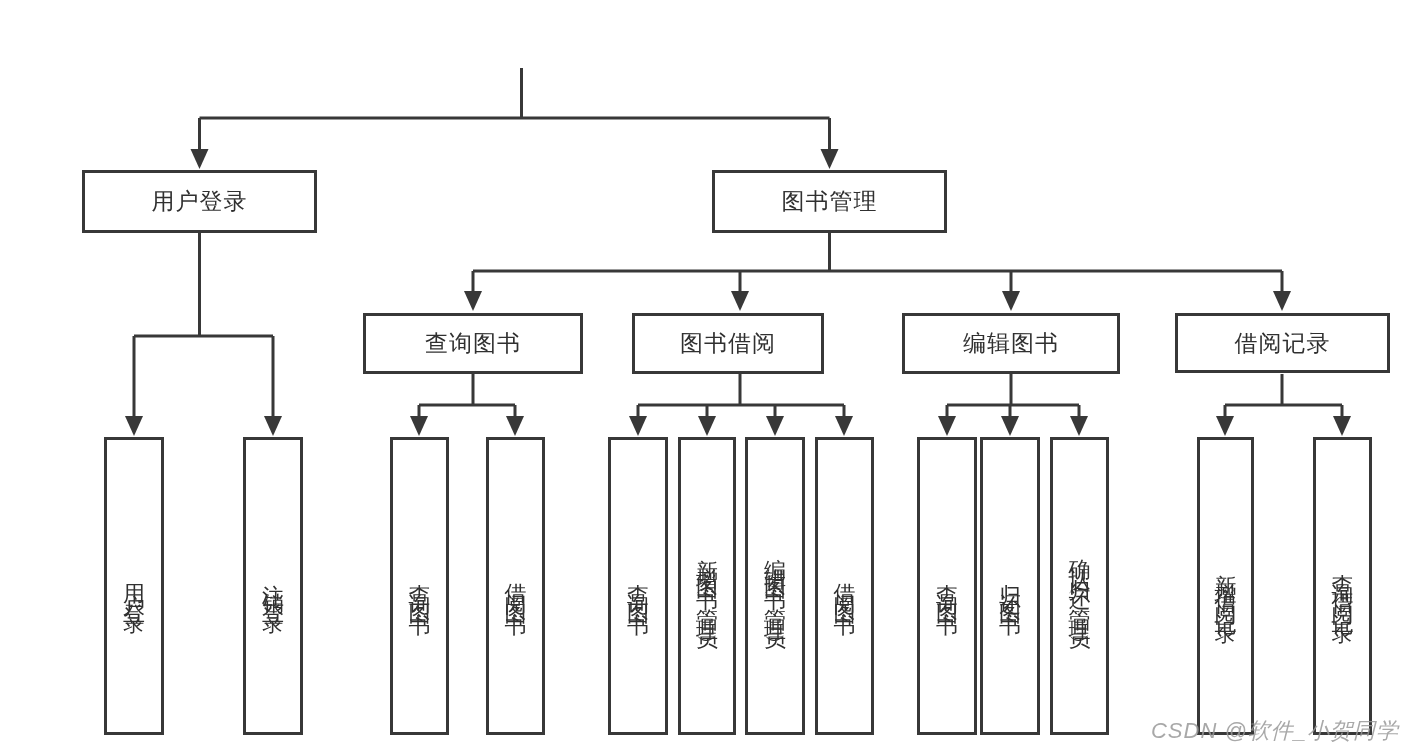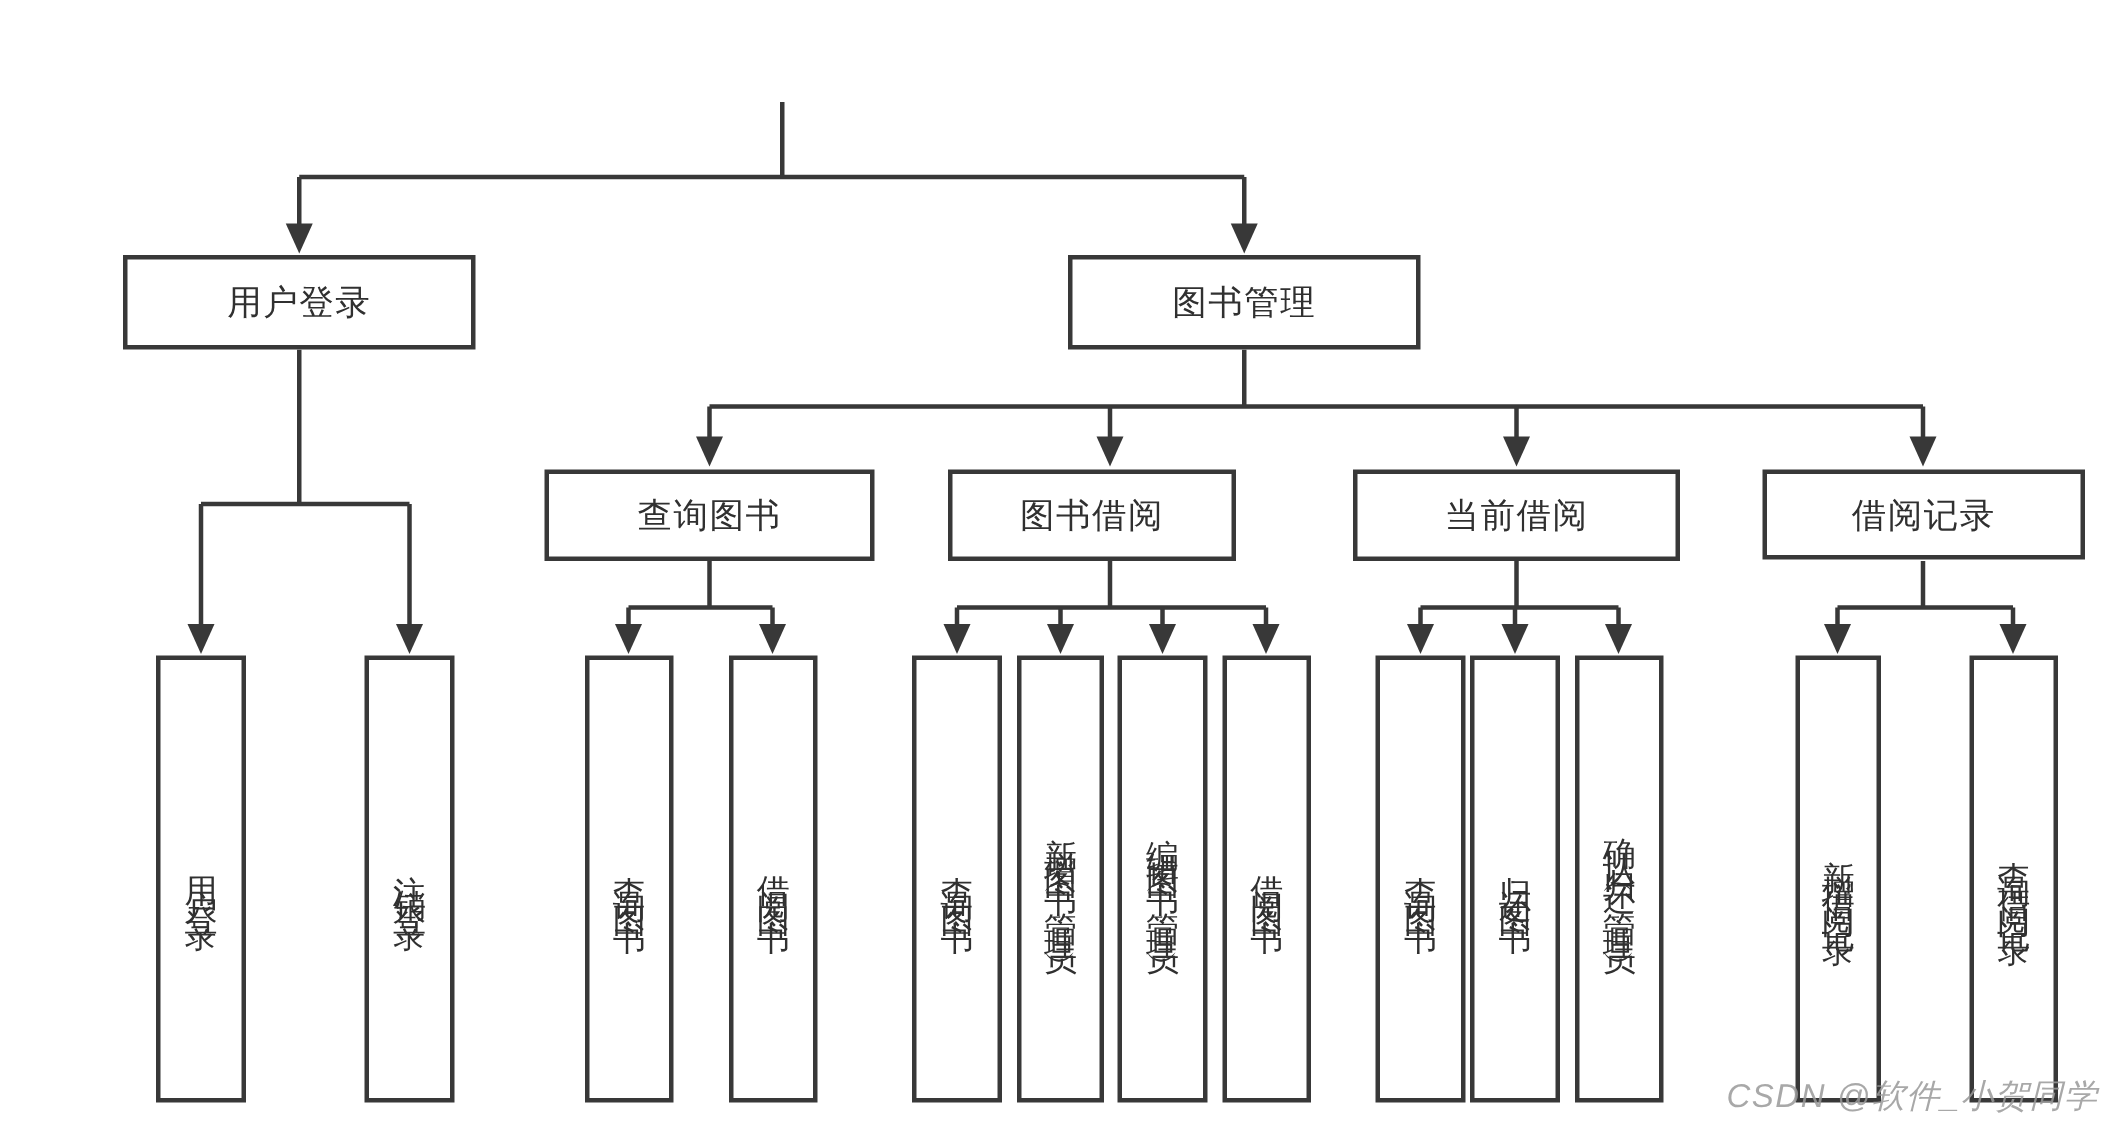--- a/index.html
+++ b/index.html
@@ -127,21 +127,21 @@
       <polygon points="1333,416 1351,416 1342,436"></polygon>
     </g>
   </svg>
 
 
   <div class="node hbox" style="left:82px; top:170px; width:235px; height:63px;">用户登录</div>
   <div class="node hbox" style="left:712px; top:170px; width:235px; height:63px;">图书管理</div>
 
   <div class="node hbox" style="left:363px; top:313px; width:220px; height:61px;">查询图书</div>
   <div class="node hbox" style="left:632px; top:313px; width:192px; height:61px;">图书借阅</div>
-  <div class="node hbox" style="left:902px; top:313px; width:218px; height:61px;">当前借阅</div>
+  <div class="node hbox" style="left:902px; top:313px; width:218px; height:61px;">编辑图书</div>
   <div class="node hbox" style="left:1175px; top:313px; width:215px; height:60px;">借阅记录</div>
 
   <div class="node vbox" style="left:104px; top:437px; width:60px; height:298px;">
     <span class="vtext">用户登录</span>
   </div>
   <div class="node vbox" style="left:243px; top:437px; width:60px; height:298px;">
     <span class="vtext">注销登录</span>
   </div>
 
   <div class="node vbox" style="left:390px; top:437px; width:59px; height:298px;">

